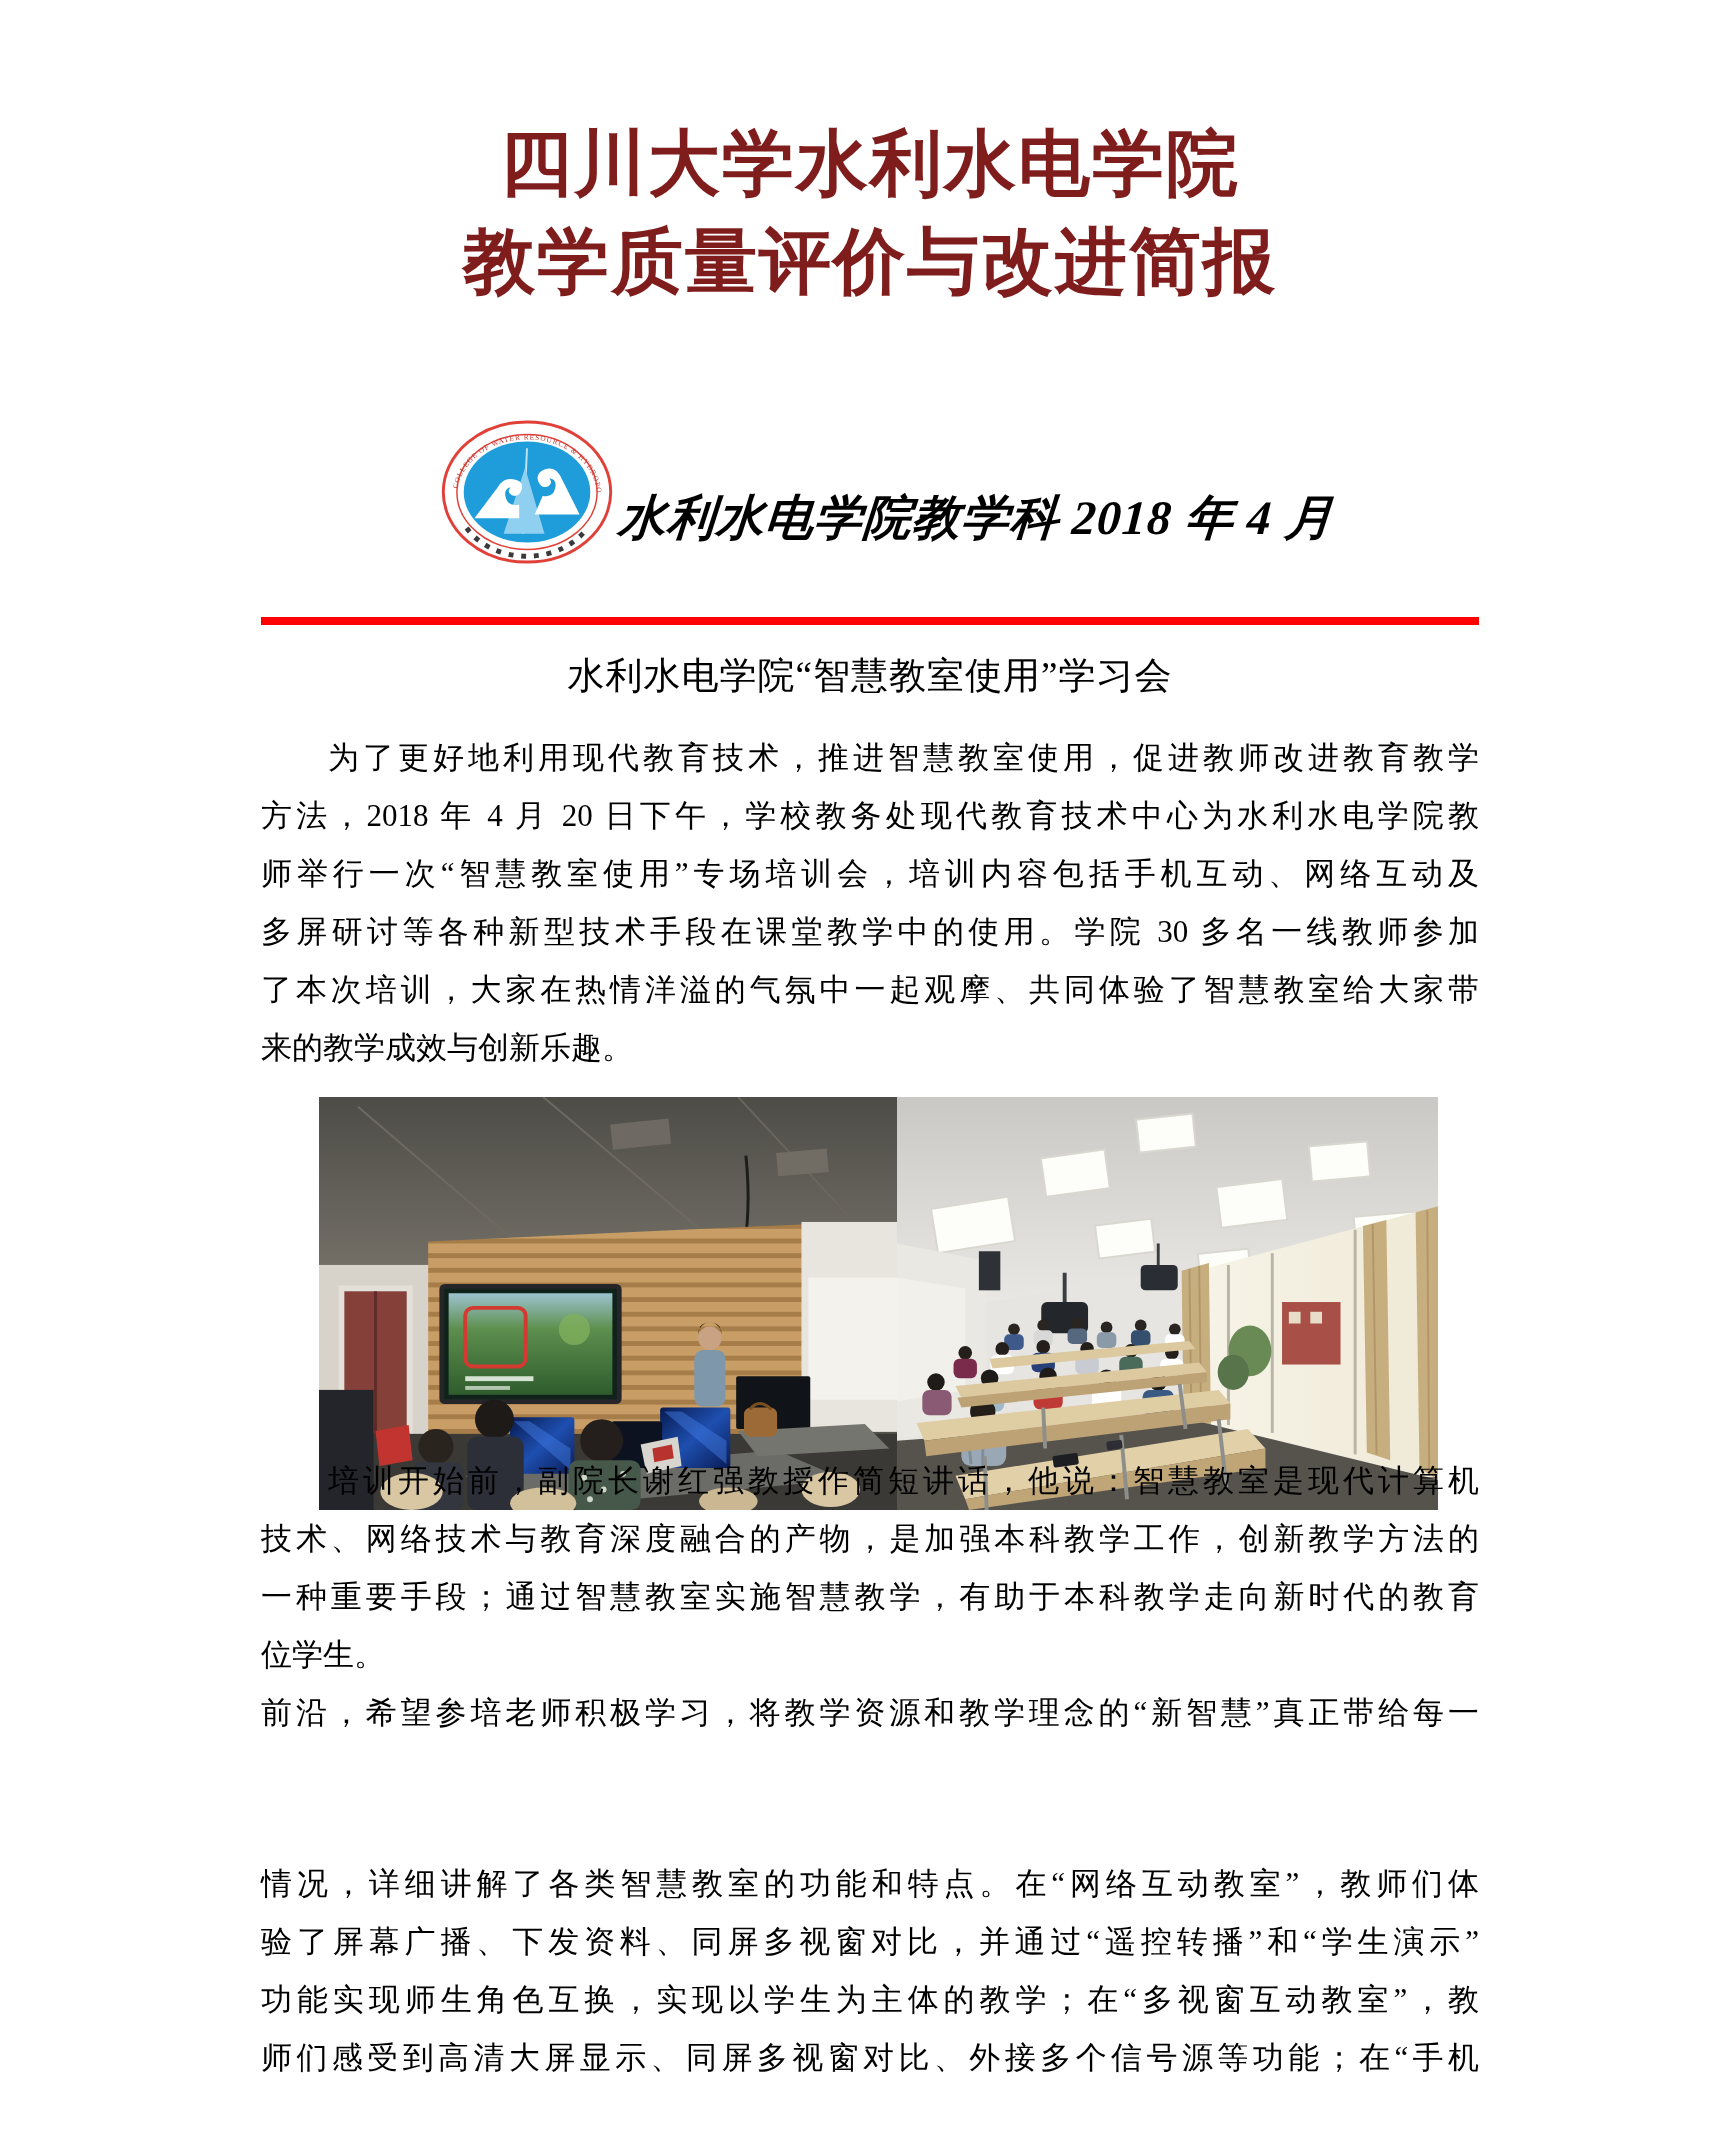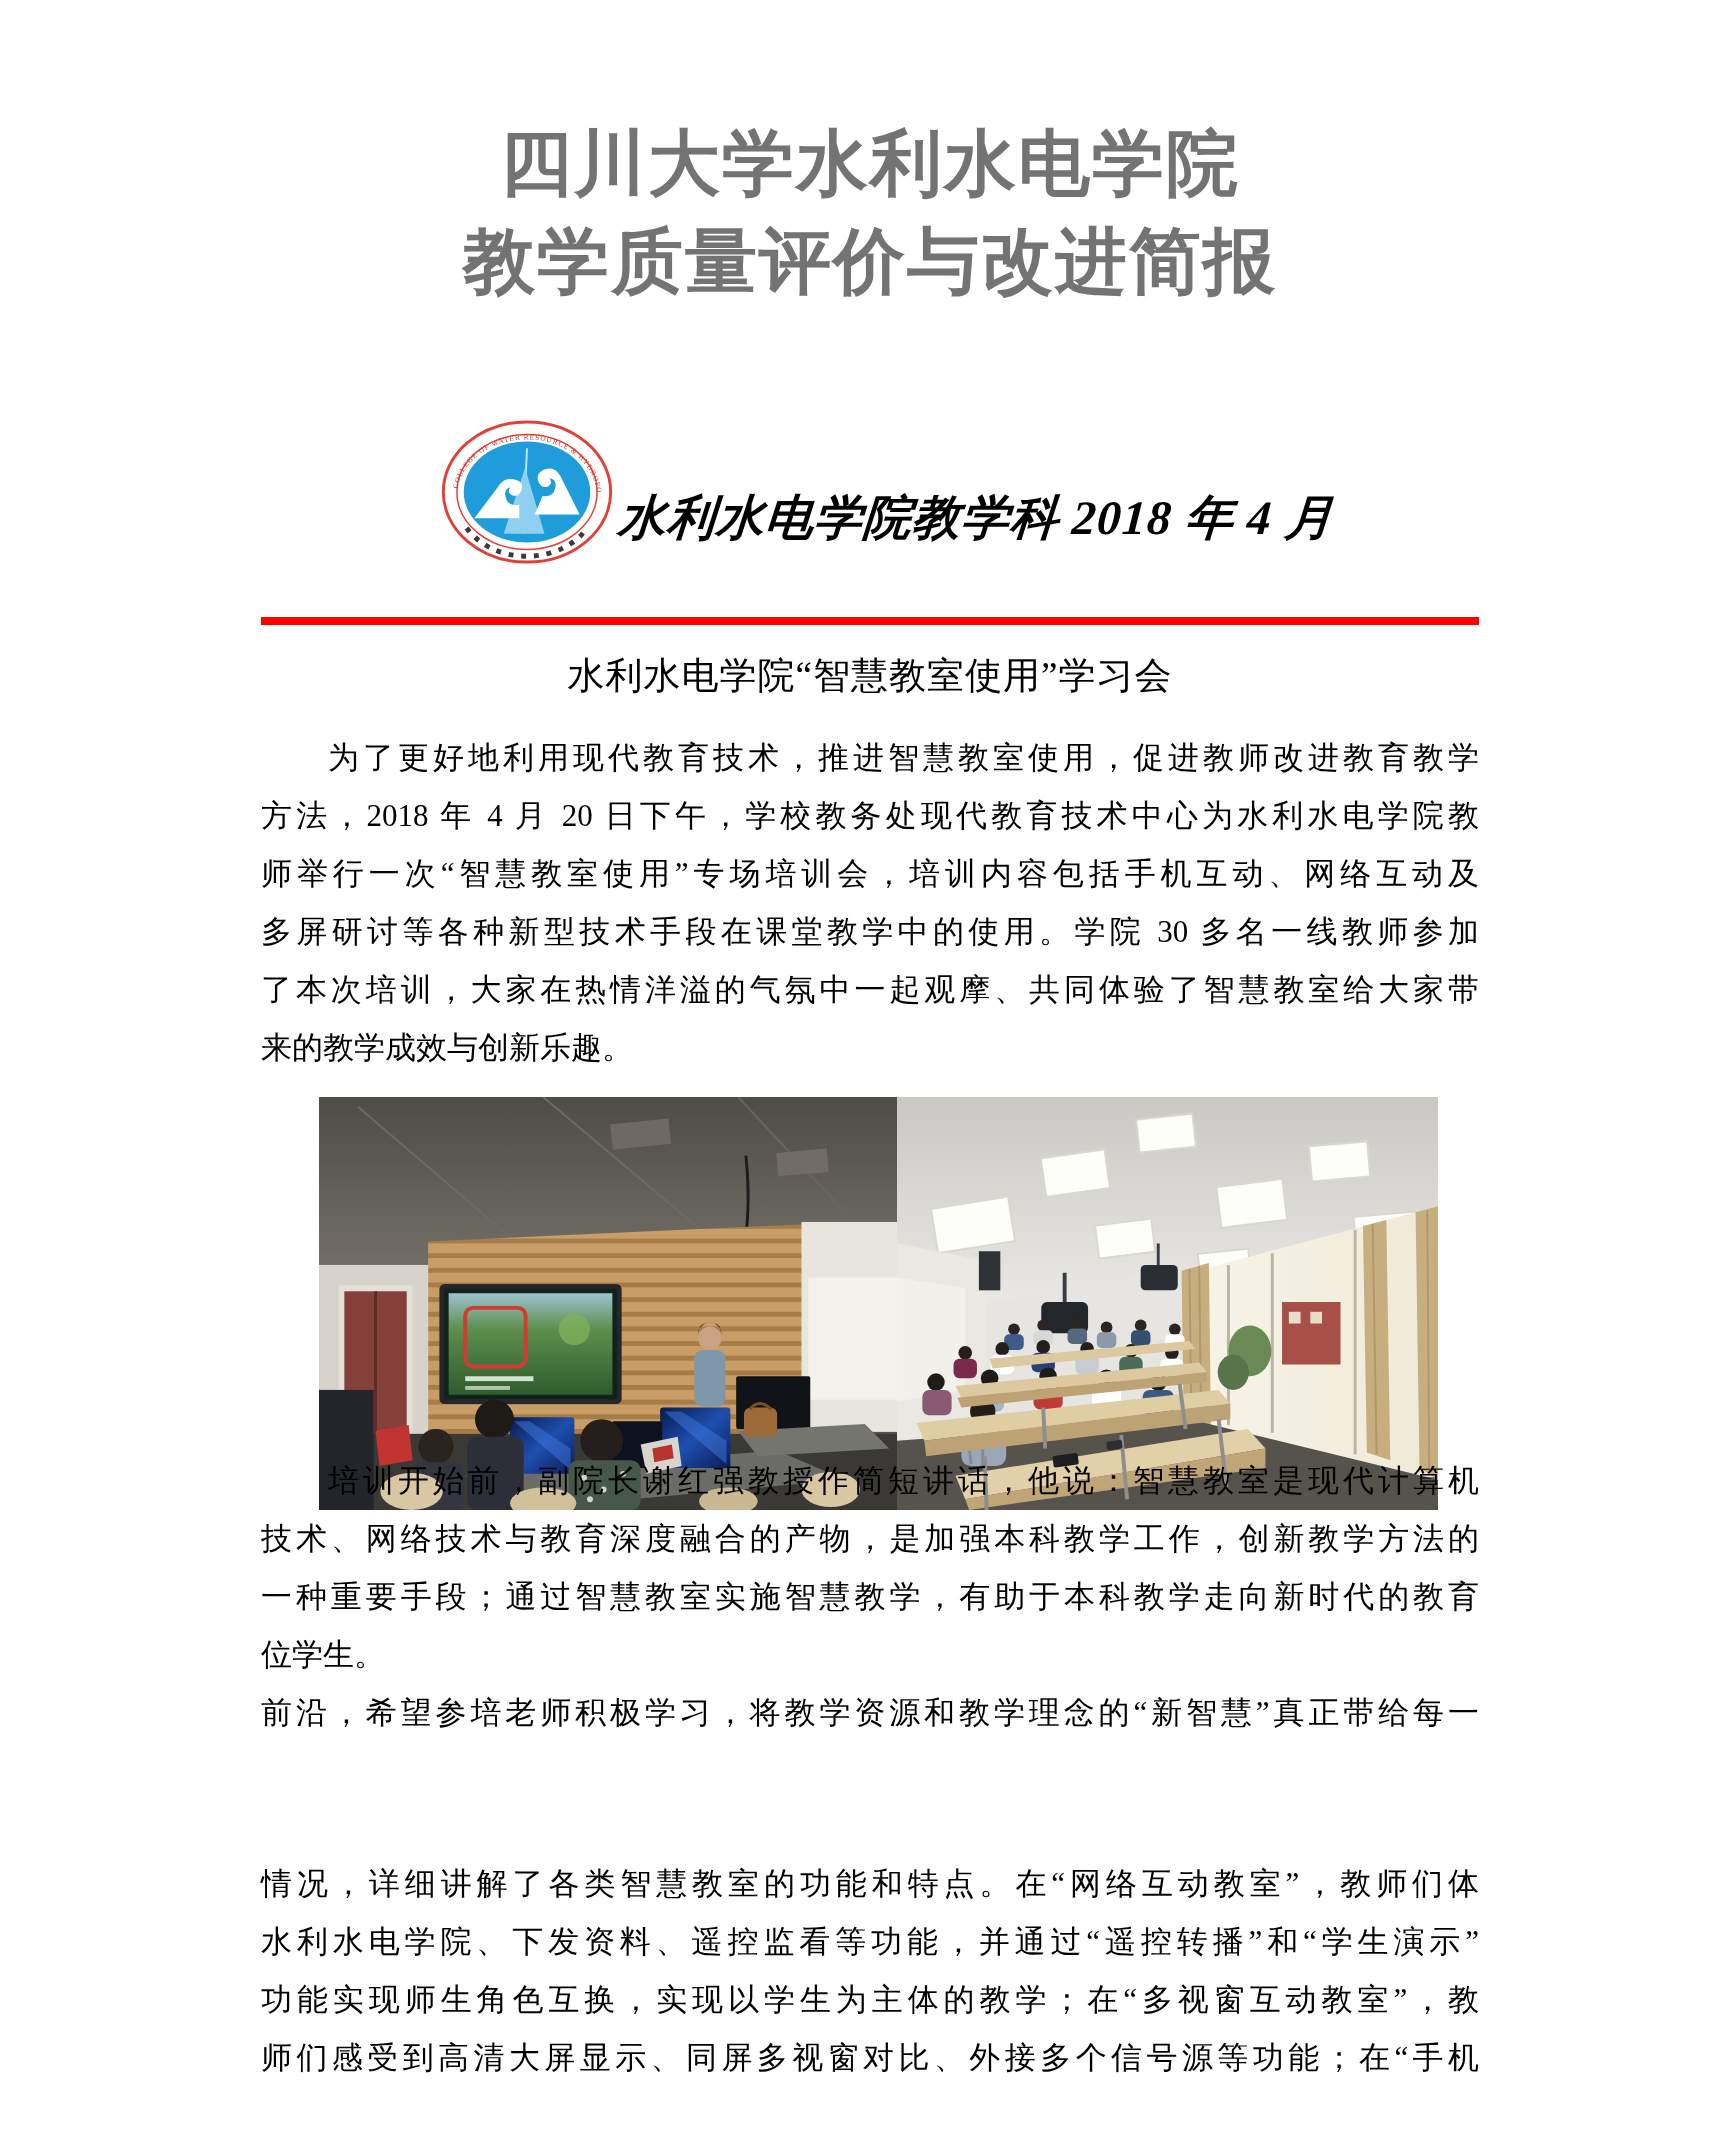--- a/index.html
+++ b/index.html
@@ -13,21 +13,21 @@
   }
   .abs{position:absolute;}
   .col{left:261px;width:1218px;}
   
   .doc-title{
     top:115px;
     text-align:center;
     font-size:72px;
     font-weight:bold;
     line-height:98px;
-    color:#737373;
+    color:#7f1d1d;
     letter-spacing:2px;
   }
   .issue-line{
     top:384px;
     text-align:center;
     font-size:38px;
   }
   .logo-wrap{left:441px;top:419px;width:172px;height:146px;}
   .org-line{
     left:618px;top:486px;
@@ -361,19 +361,19 @@
   <div id="para-2" class="abs col para">
     <div class="line just indent">培训开始前，副院长谢红强教授作简短讲话，他说：智慧教室是现代计算机</div>
     <div class="line just">技术、网络技术与教育深度融合的产物，是加强本科教学工作，创新教学方法的</div>
     <div class="line just">一种重要手段；通过智慧教室实施智慧教学，有助于本科教学走向新时代的教育</div>
     <div class="line plain">位学生。</div>
     <div class="line just">前沿，希望参培老师积极学习，将教学资源和教学理念的“新智慧”真正带给每一</div>
   </div>
 
   <div id="para-3" class="abs col para">
     <div class="line just">情况，详细讲解了各类智慧教室的功能和特点。在“网络互动教室”，教师们体</div>
-    <div class="line just">水利水电学院、下发资料、遥控监看等功能，并通过“遥控转播”和“学生演示”</div>
+    <div class="line just">验了屏幕广播、下发资料、同屏多视窗对比，并通过“遥控转播”和“学生演示”</div>
     <div class="line just">功能实现师生角色互换，实现以学生为主体的教学；在“多视窗互动教室”，教</div>
     <div class="line just">师们感受到高清大屏显示、同屏多视窗对比、外接多个信号源等功能；在“手机</div>
   </div>
 
 </div>
 
 
 </body></html>

